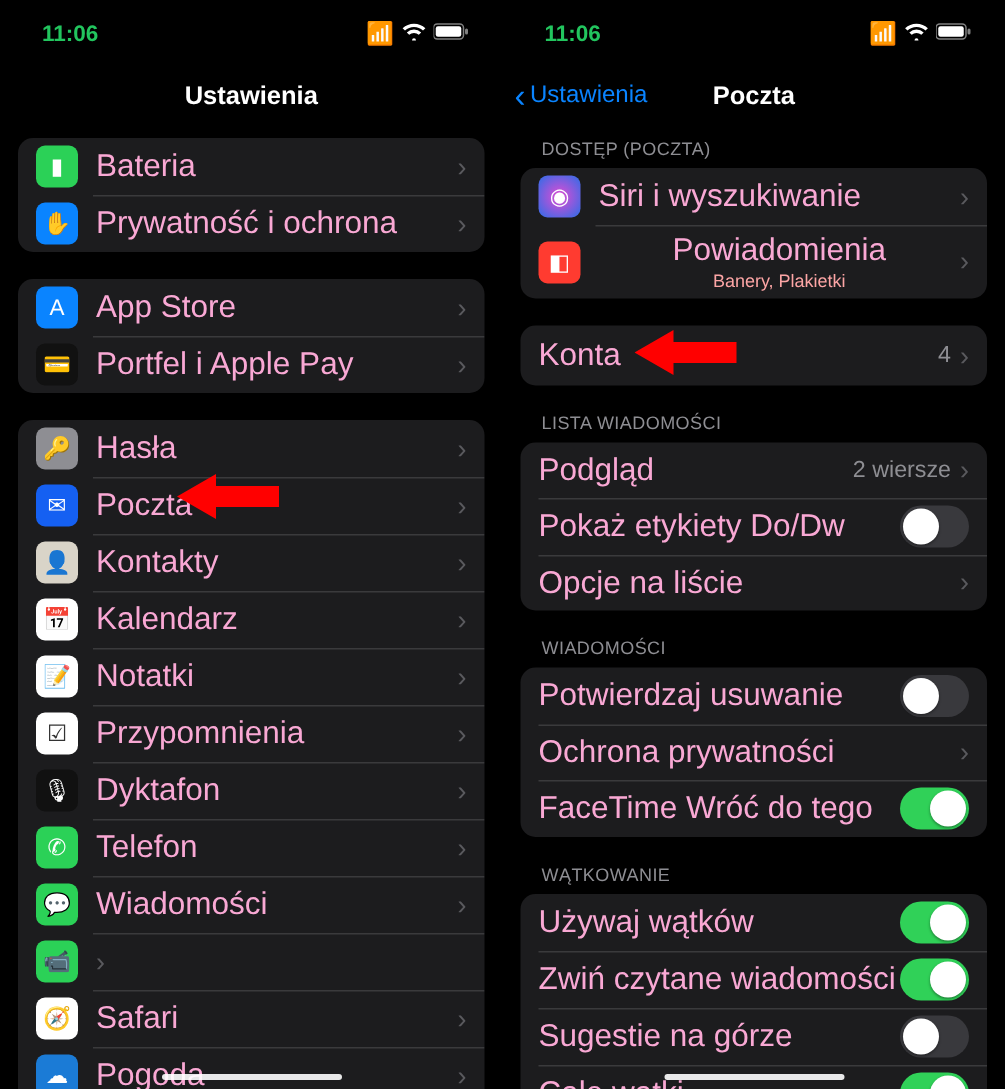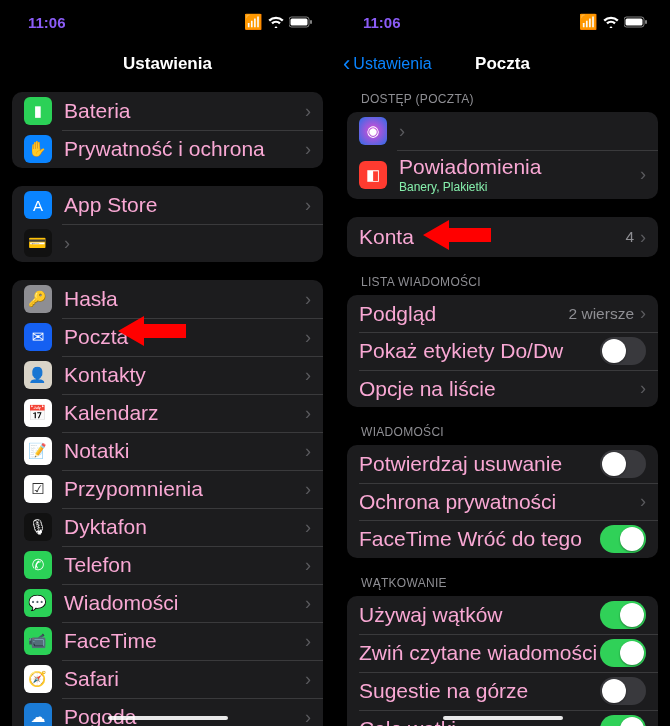--- a/index.html
+++ b/index.html
@@ -18,21 +18,21 @@
     background: #000;
     position: relative;
     overflow: hidden;
   }
   .status-bar {
     height: 44px;
     display: flex;
     justify-content: space-between;
     align-items: center;
     padding: 0 22px 0 28px;
-    color: #8b5cf6;
+    color: #22c55e;
     font-size: 15px;
     font-weight: 600;
   }
   .status-right { display: flex; gap: 5px; align-items: center; }
   .nav-header {
     height: 40px;
     display: flex;
     align-items: center;
     justify-content: flex-end;
     position: relative;
@@ -97,22 +97,22 @@
     height: 28px;
     border-radius: 6px;
     margin-right: 12px;
     display: flex;
     align-items: center;
     justify-content: center;
     flex-shrink: 0;
     font-size: 15px;
   }
   .row-label { color: #f9a8d4; font-size: 21px; flex: 1; }
-  .row-sub { color: #86efac; font-size: 12px; margin-top:1px;}
-  .row-text-col { display:flex; flex-direction:column; flex:1; }
+  .row-sub { color: #fca5a5; font-size: 12px; margin-top:1px;}
+  .row-text-col { display:flex; flex-direction:column; flex:1;text-align:center; }
   .row-value { color: #8e8e93; font-size: 15.5px; margin-right: 6px; }
   .chevron {
     color: #5a5a5e;
     font-size: 18px;
     font-weight: 400;
   }
   .toggle {
     width: 46px;
     height: 28px;
     border-radius: 14px;
@@ -191,20 +191,21 @@
     </div>
     <div class="section">
       <div class="group" id="l-g2">
           <div class="row with-icon">
             <div class="icon-box" style="background: rgb(10, 132, 255); color: rgb(255, 255, 255);">A</div>
             <div class="row-label">App Store</div>
             <div class="chevron">›</div>
           </div>
           <div class="row with-icon">
             <div class="icon-box" style="background: rgb(17, 17, 17); color: rgb(255, 255, 255);">💳</div>
+            <div class="row-label">Portfel i Apple Pay</div>
             <div class="chevron">›</div>
           </div>
         </div>
     </div>
     <div class="section">
       <div class="group" id="l-g3">
           <div class="row with-icon">
             <div class="icon-box" style="background: rgb(142, 142, 147); color: rgb(255, 255, 255);">🔑</div>
             <div class="row-label">Hasła</div>
             <div class="chevron">›</div>
@@ -244,21 +245,20 @@
             <div class="row-label">Telefon</div>
             <div class="chevron">›</div>
           </div>
           <div class="row with-icon">
             <div class="icon-box" style="background: rgb(43, 209, 87); color: rgb(255, 255, 255);">💬</div>
             <div class="row-label">Wiadomości</div>
             <div class="chevron">›</div>
           </div>
           <div class="row with-icon">
             <div class="icon-box" style="background: rgb(43, 209, 87); color: rgb(255, 255, 255);">📹</div>
-            <div class="row-label">FaceTime</div>
             <div class="chevron">›</div>
           </div>
           <div class="row with-icon">
             <div class="icon-box" style="background: rgb(255, 255, 255); color: rgb(51, 51, 51);">🧭</div>
             <div class="row-label">Safari</div>
             <div class="chevron">›</div>
           </div>
           <div class="row with-icon">
             <div class="icon-box" style="background: rgb(27, 123, 214); color: rgb(255, 255, 255);">☁</div>
             <div class="row-label">Pogoda</div>
@@ -301,20 +301,21 @@
     </div>
     <div class="nav-title">Poczta</div>
   </div>
   <div class="content">
 
     <div class="section tight">
       <div class="section-header">DOSTĘP (POCZTA)</div>
       <div class="group">
         <div class="row with-icon">
           <div class="icon-box" style="background:radial-gradient(circle,#e34bd3,#2b6de8);color:#fff;">◉</div>
+          <div class="row-label">Siri i wyszukiwanie</div>
           <div class="chevron">›</div>
         </div>
         <div class="row with-icon">
           <div class="icon-box" style="background:#ff3b30;color:#fff;">◧</div>
           <div class="row-text-col">
             <div class="row-label">Powiadomienia</div>
             <div class="row-sub">Banery, Plakietki</div>
           </div>
           <div class="chevron">›</div>
         </div>

